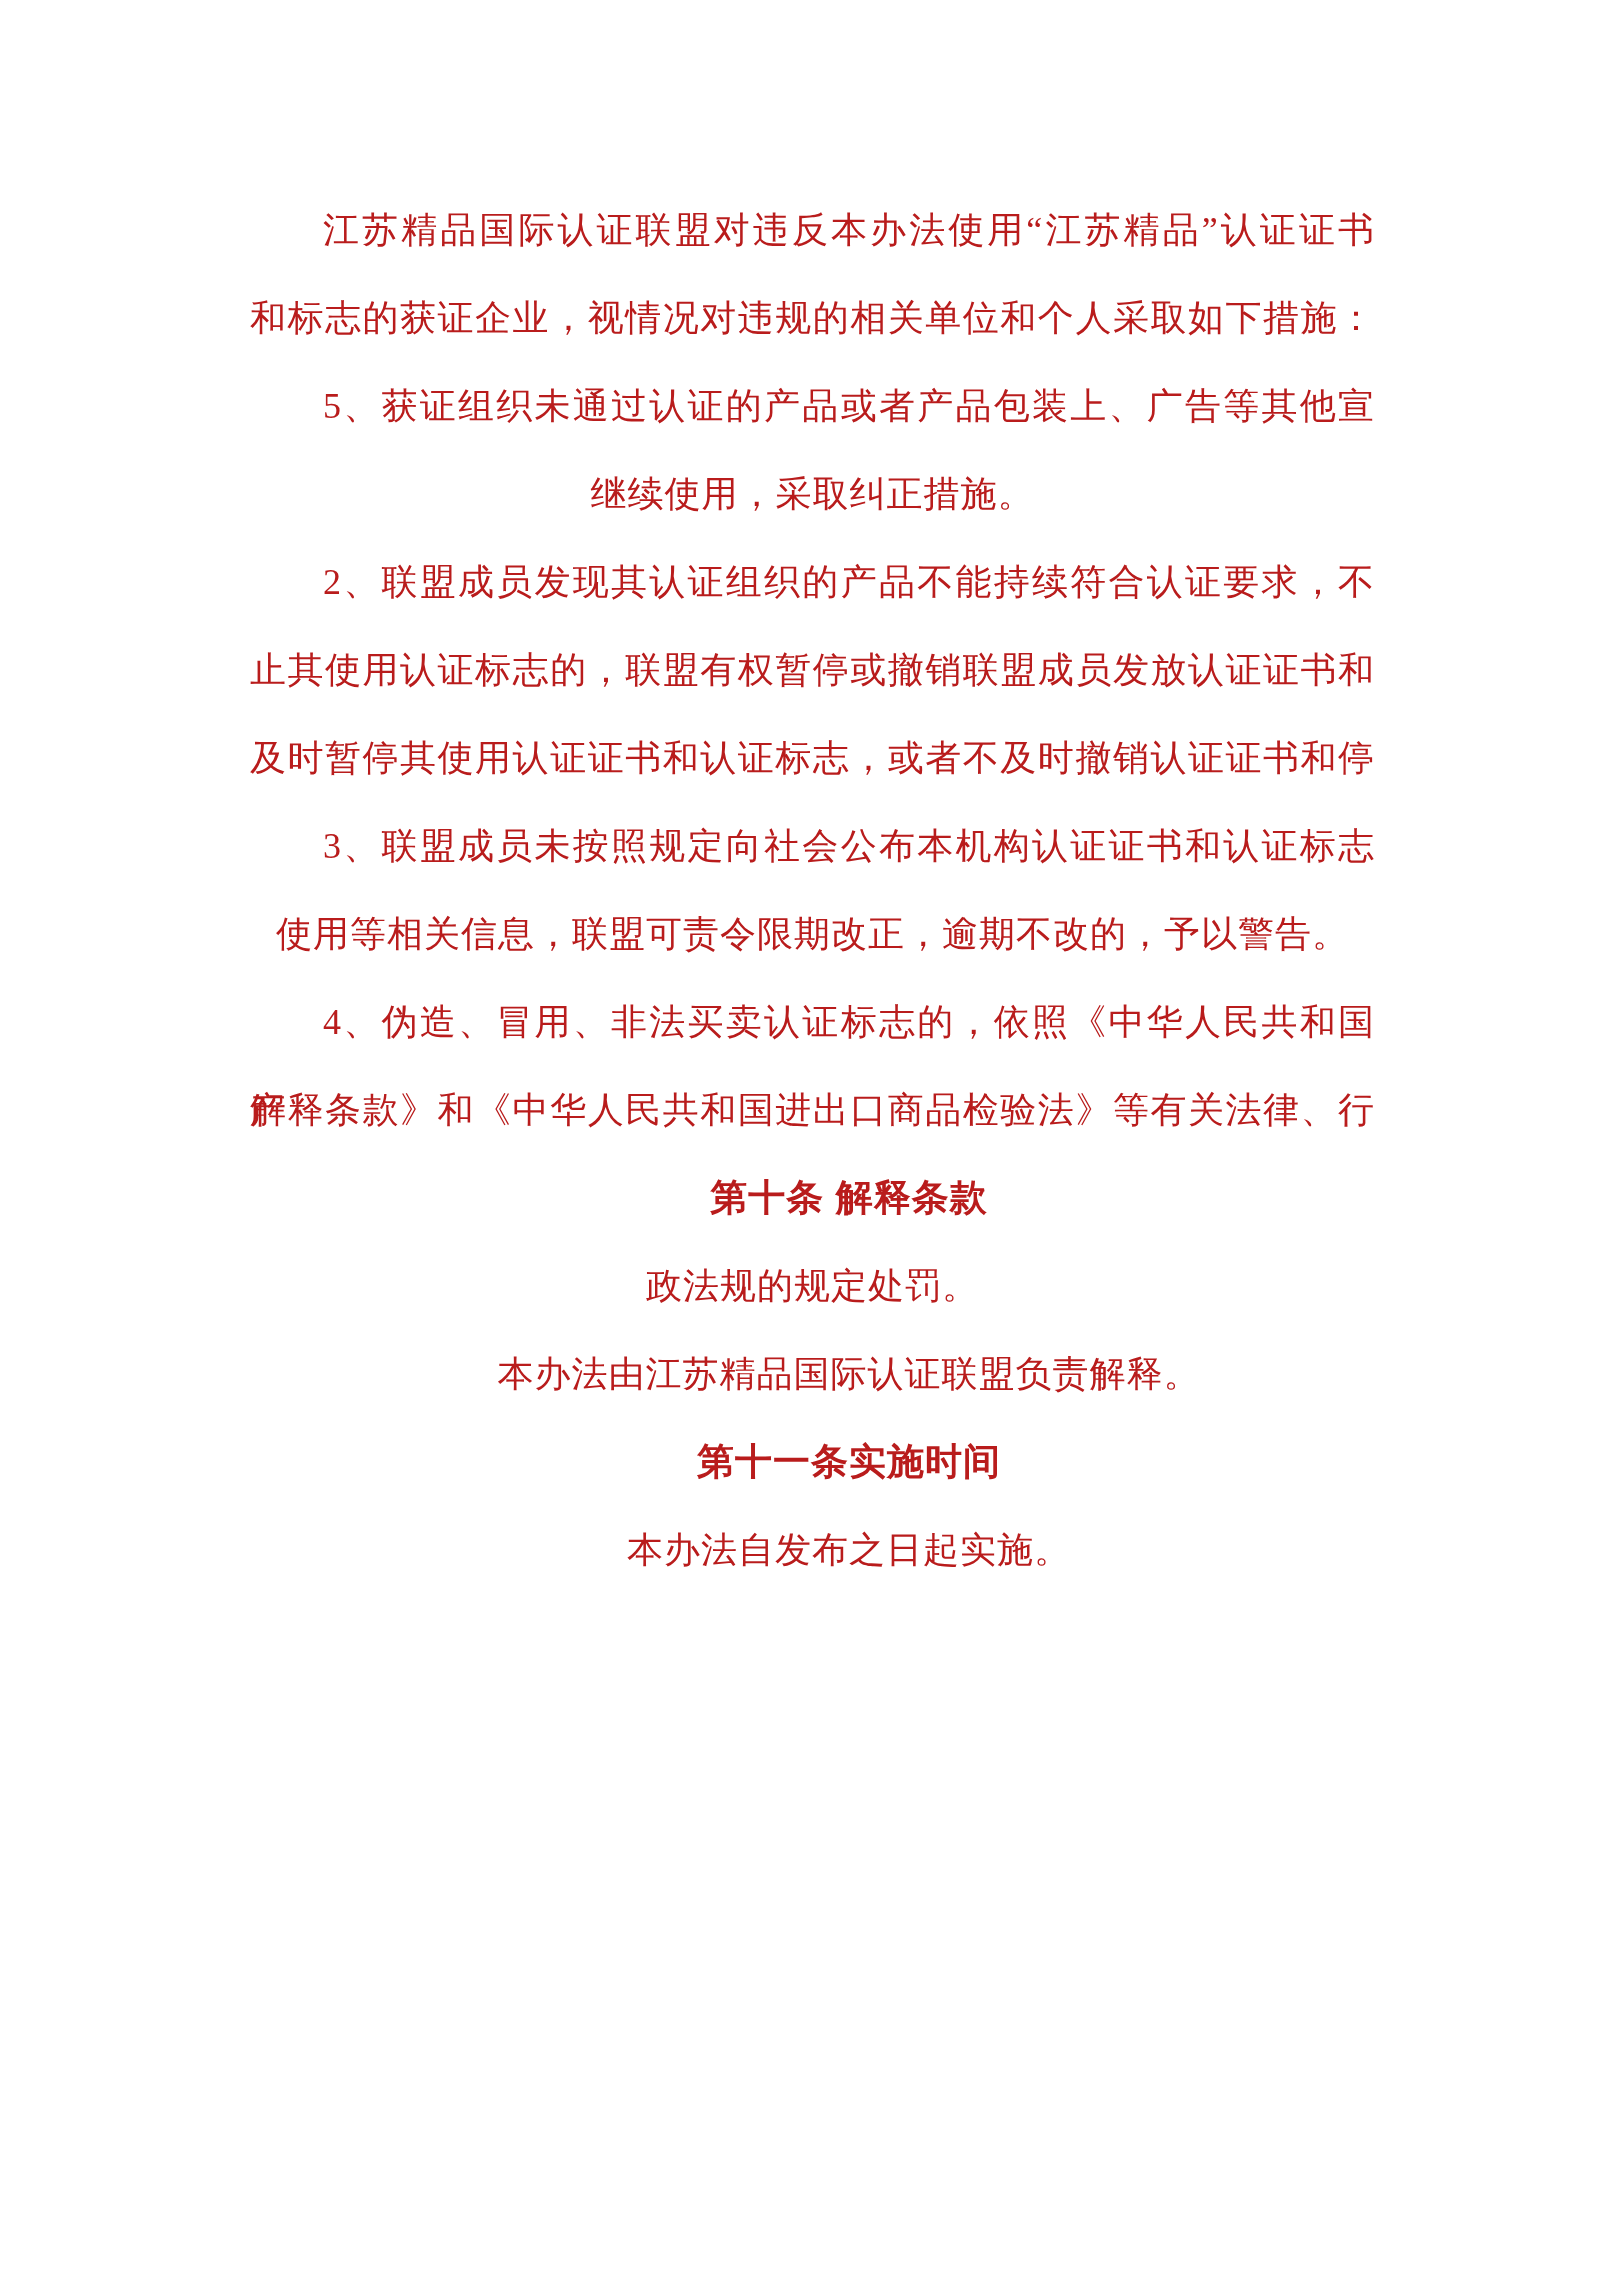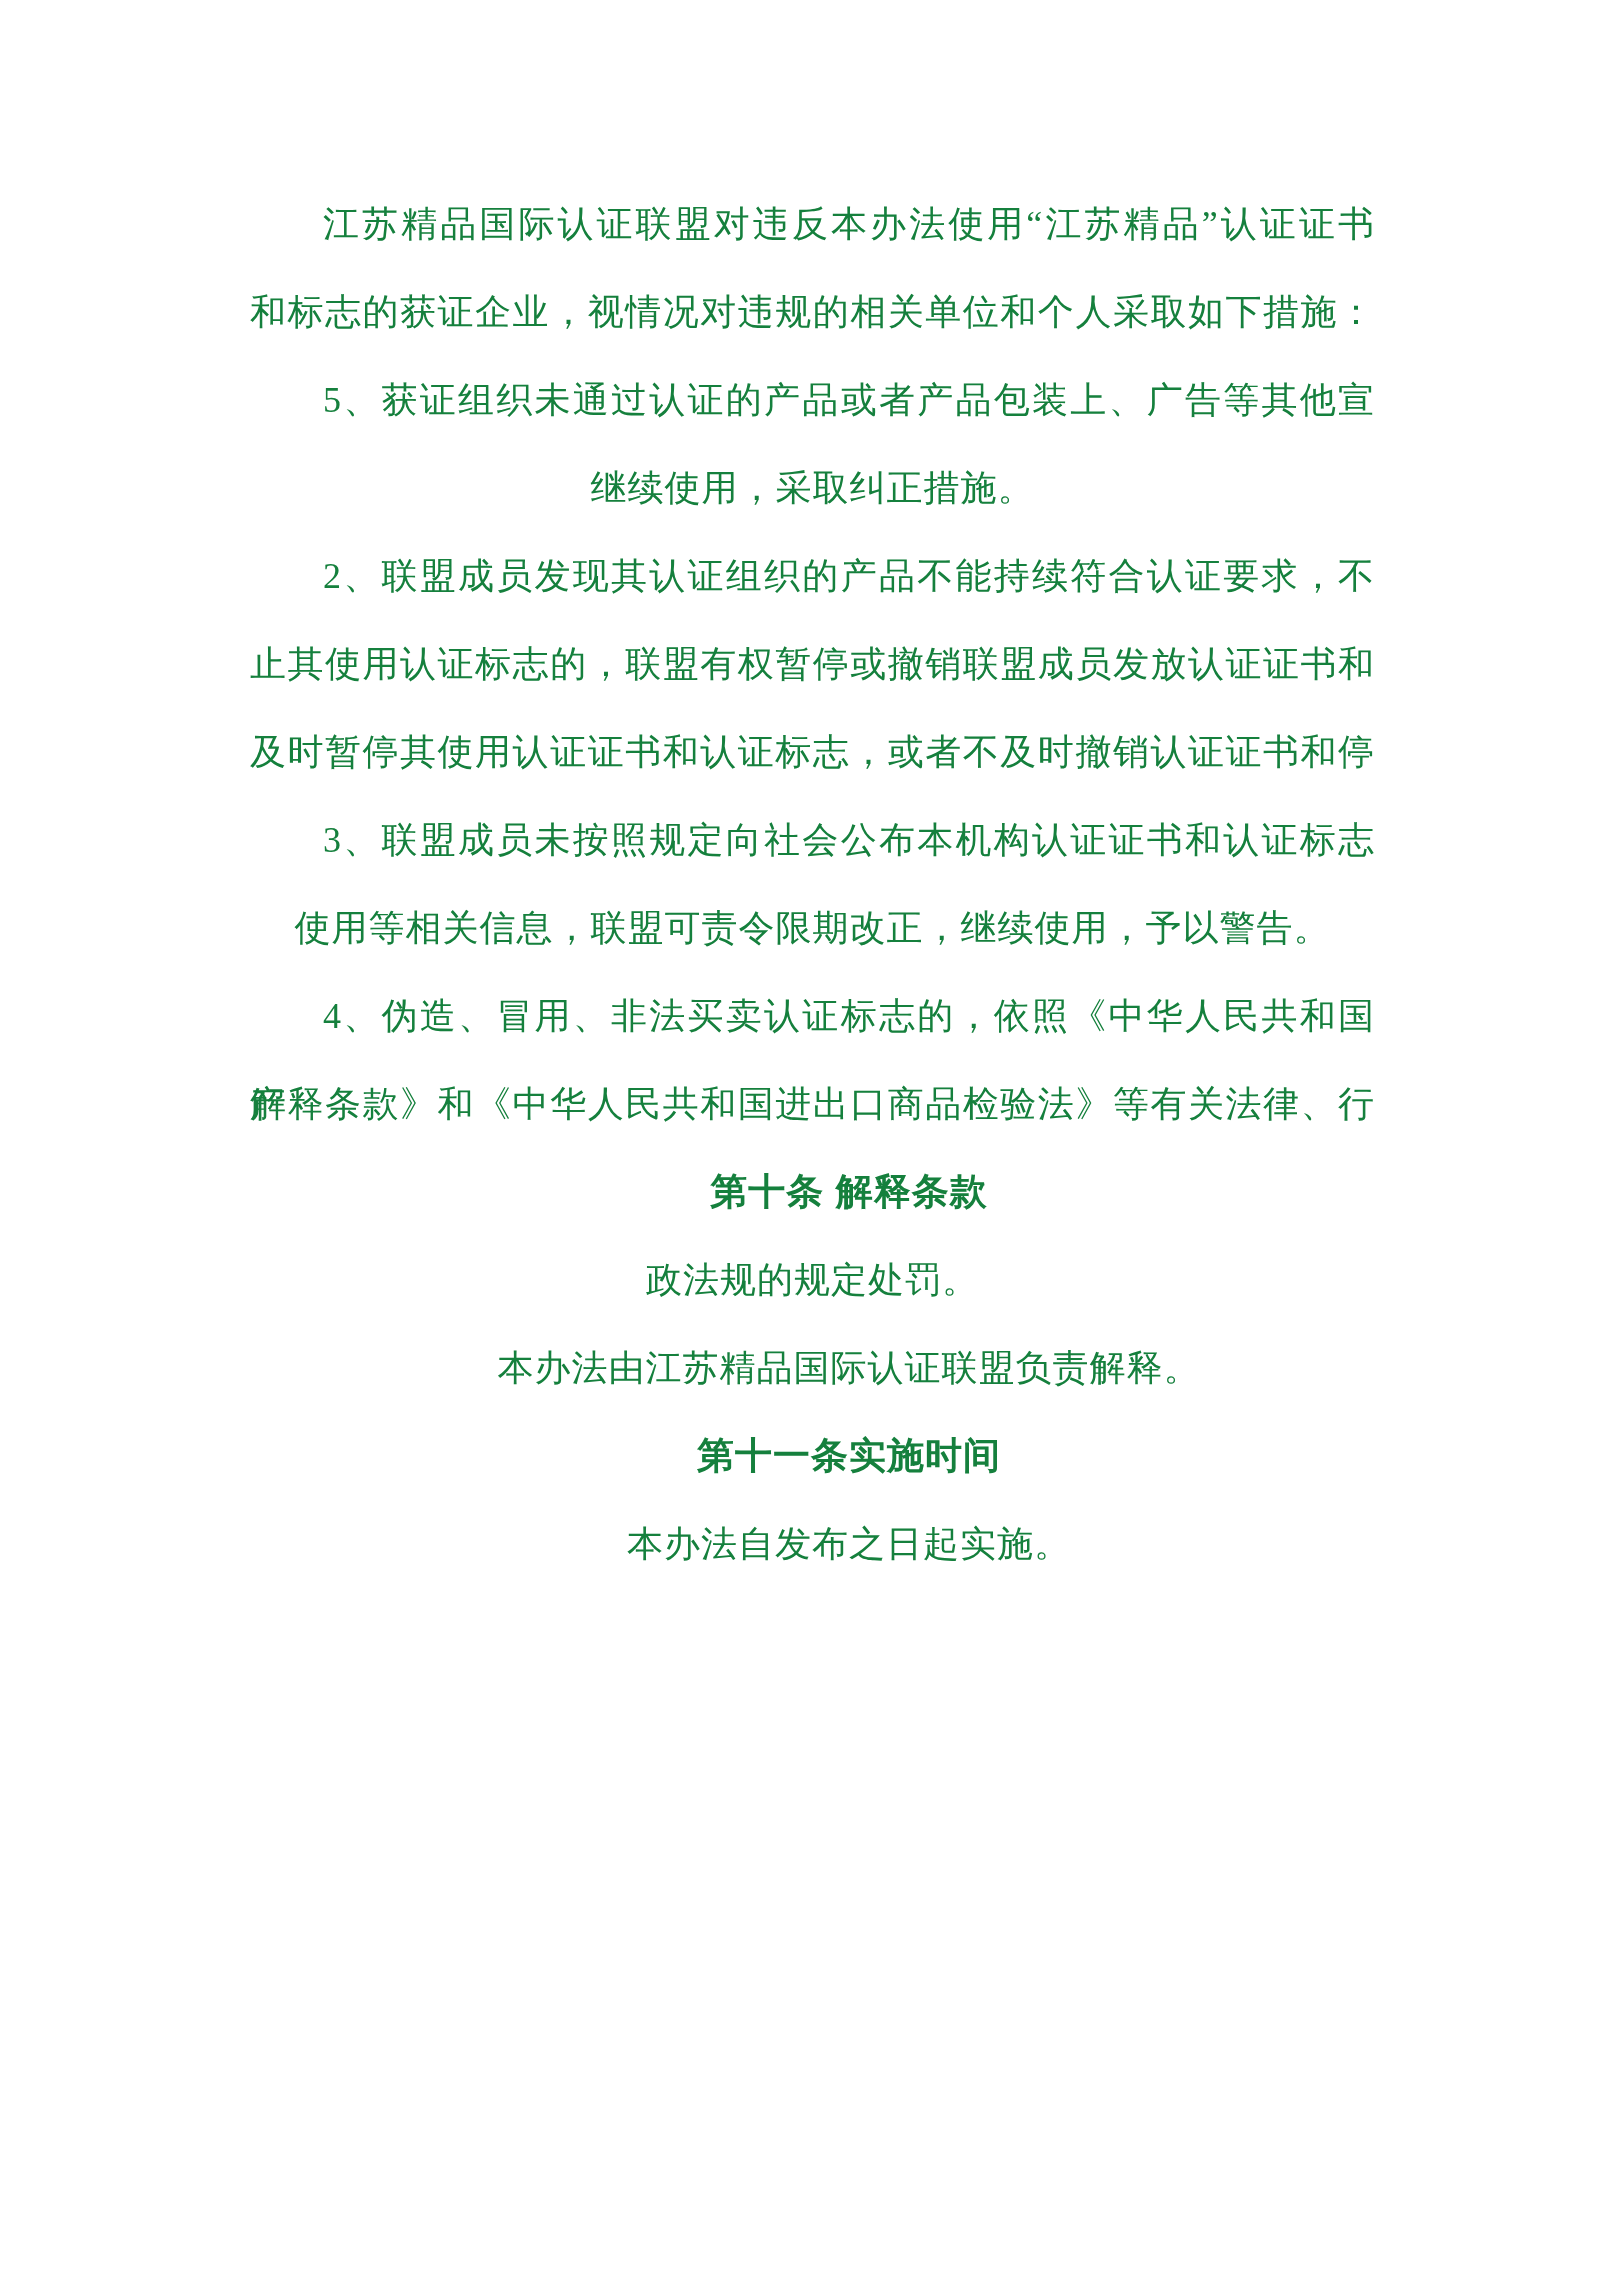--- a/index.html
+++ b/index.html
@@ -14,23 +14,23 @@
     position: relative;
     width: 1621px;
     height: 2293px;
     margin: 0 auto;
     background: #ffffff;
     overflow: hidden;
   }
   .doc {
     position: absolute;
     left: 250px;
-    top: 180px;
+    top: 186px;
     width: 1125px;
-    color: #15803d;
+    color: #b91c1c;
   }
   .line {
     height: 88px;
     line-height: 88px;
     font-size: 36px;
     letter-spacing: 1px;
     white-space: normal;
     overflow: visible;
     text-align: center;
   }
@@ -57,21 +57,21 @@
 <div class="page">
   <div class="doc">
     <div class="line indent justify">江苏精品国际认证联盟对违反本办法使用“江苏精品”认证证书</div>
     <div class="line justify">和标志的获证企业，视情况对违规的相关单位和个人采取如下措施：</div>
     <div class="line indent justify">5、获证组织未通过认证的产品或者产品包装上、广告等其他宣</div>
     <div class="line">继续使用，采取纠正措施。</div>
     <div class="line indent justify">2、联盟成员发现其认证组织的产品不能持续符合认证要求，不</div>
     <div class="line justify">止其使用认证标志的，联盟有权暂停或撤销联盟成员发放认证证书和</div>
     <div class="line justify">及时暂停其使用认证证书和认证标志，或者不及时撤销认证证书和停</div>
     <div class="line indent justify">3、联盟成员未按照规定向社会公布本机构认证证书和认证标志</div>
-    <div class="line">使用等相关信息，联盟可责令限期改正，继续使用，予以警告。</div>
+    <div class="line">使用等相关信息，联盟可责令限期改正，逾期不改的，予以警告。</div>
     <div class="line indent justify">4、伪造、冒用、非法买卖认证标志的，依照《中华人民共和国产</div>
     <div class="line justify">解释条款》和《中华人民共和国进出口商品检验法》等有关法律、行</div>
     <div class="line indent heading">第十条 解释条款</div>
     <div class="line">政法规的规定处罚。</div>
     <div class="line indent">本办法由江苏精品国际认证联盟负责解释。</div>
     <div class="line indent heading">第十一条实施时间</div>
     <div class="line indent">本办法自发布之日起实施。</div>
   </div>
 </div>
 

